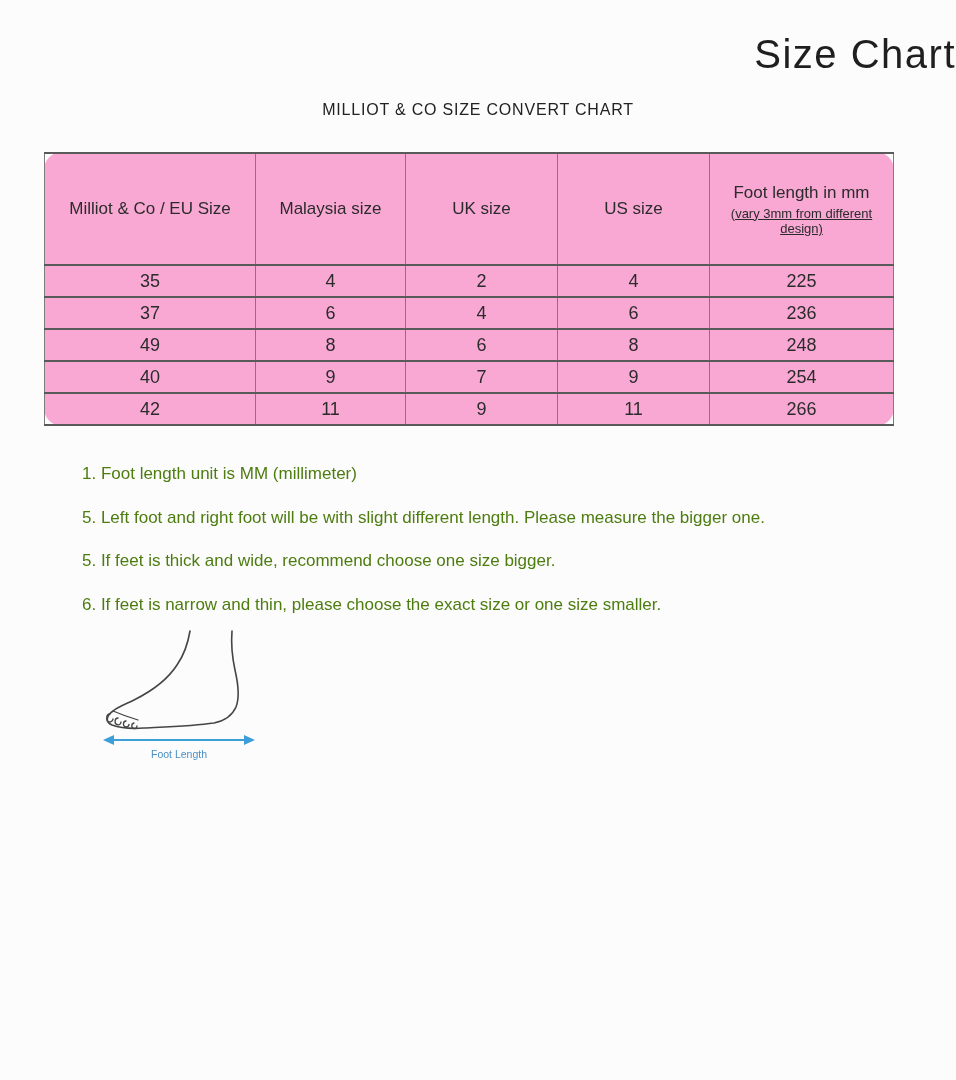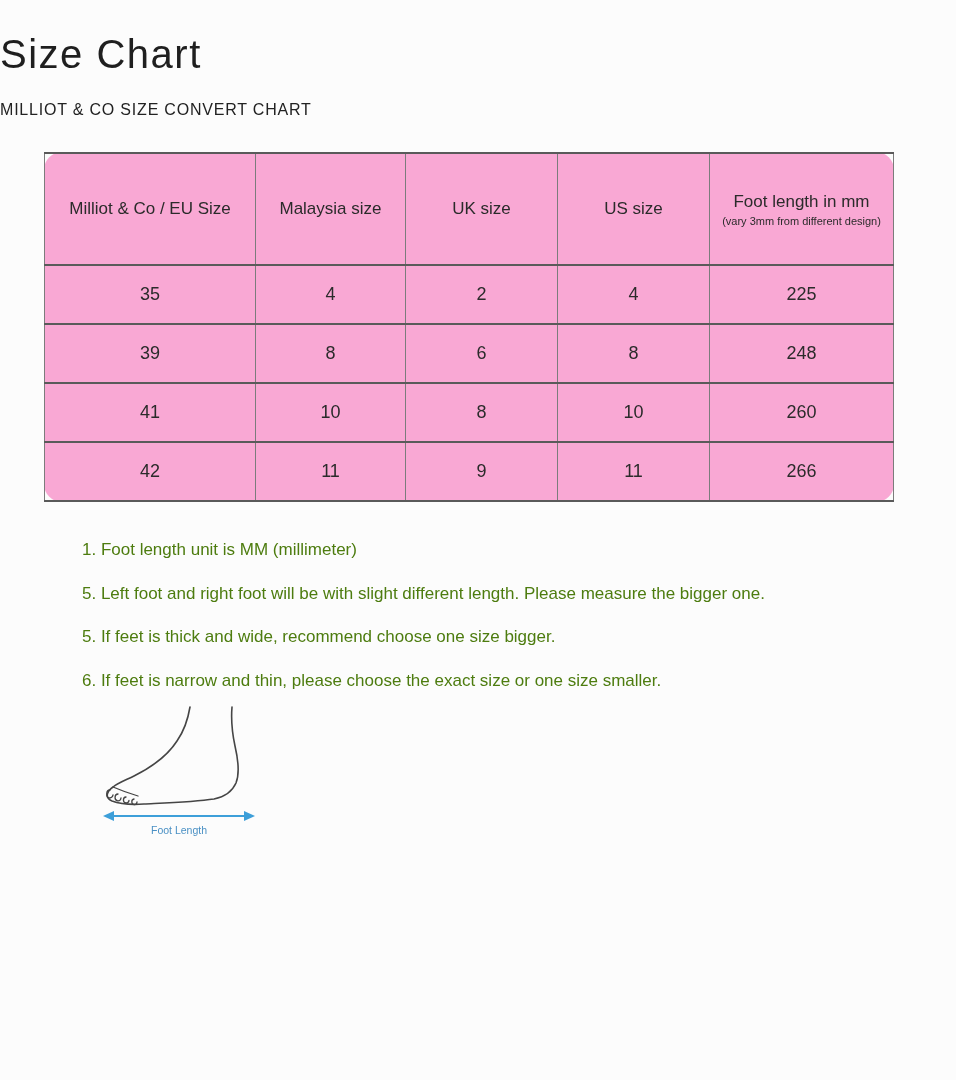--- a/index.html
+++ b/index.html
@@ -8,27 +8,27 @@
     width: 956px; height: 1080px;
     background: #fcfcfc;
     font-family: "Liberation Sans", sans-serif;
     color: #2b2b2b;
     overflow: hidden;
   }
   .page { width: 956px; height: 1080px; position: relative; }
 
   .title {
     margin: 0; padding-top: 32px;
-    text-align: left;
+    text-align: right;
     font-size: 40px; font-weight: 400;
     letter-spacing: 1.5px; color: #1f1f1f;
   }
   .subtitle {
     margin-top: 24px;
-    text-align: left;
+    text-align: center;
     font-size: 16px; letter-spacing: 0.8px; color: #222;
   }
 
   table.size-table {
     border-collapse: collapse;
     table-layout: fixed;
     margin: 33px 0 0 44px;
     width: 849px;
     background: #f9a8d4;
     border-radius: 18px;
@@ -37,22 +37,22 @@
     border-left: 1px solid #7c7c7c;
     border-right: 1px solid #7c7c7c;
     border-top: 2px solid #5a5a5a;
     border-bottom: 2px solid #5a5a5a;
     text-align: center;
     vertical-align: middle;
     font-weight: normal;
     padding: 0 6px;
   }
   .size-table th { height: 112px; font-size: 17px; }
-  .size-table td { height: 59px;  font-size: 18px; }
-  .th-note { font-size: 11px; margin-top: 3px; color: #2b2b2b; }
+  .size-table td { height: 32px;  font-size: 18px; }
+  .th-note { font-size: 13px; margin-top: 3px; color: #2b2b2b; text-decoration: underline; }
 
   .notes {
     margin: 26px 0 0 82px;
     width: 792px;
     font-size: 17px;
     line-height: 43.5px;
     color: #4d7c0f;
   }
   .note { margin: 0; padding-left: 19px; text-indent: -19px; }
 
@@ -89,32 +89,39 @@
     </thead>
     <tbody>
       <tr>
         <td>35</td>
         <td>4</td>
         <td>2</td>
         <td>4</td>
         <td>225</td>
       </tr>
       <tr>
-        <td>39</td>
+        <td>37</td>
+        <td>6</td>
+        <td>4</td>
+        <td>6</td>
+        <td>236</td>
+      </tr>
+      <tr>
+        <td>49</td>
         <td>8</td>
         <td>6</td>
         <td>8</td>
         <td>248</td>
       </tr>
       <tr>
-        <td>41</td>
-        <td>10</td>
-        <td>8</td>
-        <td>10</td>
-        <td>260</td>
+        <td>40</td>
+        <td>9</td>
+        <td>7</td>
+        <td>9</td>
+        <td>254</td>
       </tr>
       <tr>
         <td>42</td>
         <td>11</td>
         <td>9</td>
         <td>11</td>
         <td>266</td>
       </tr>
     </tbody>
   </table>

